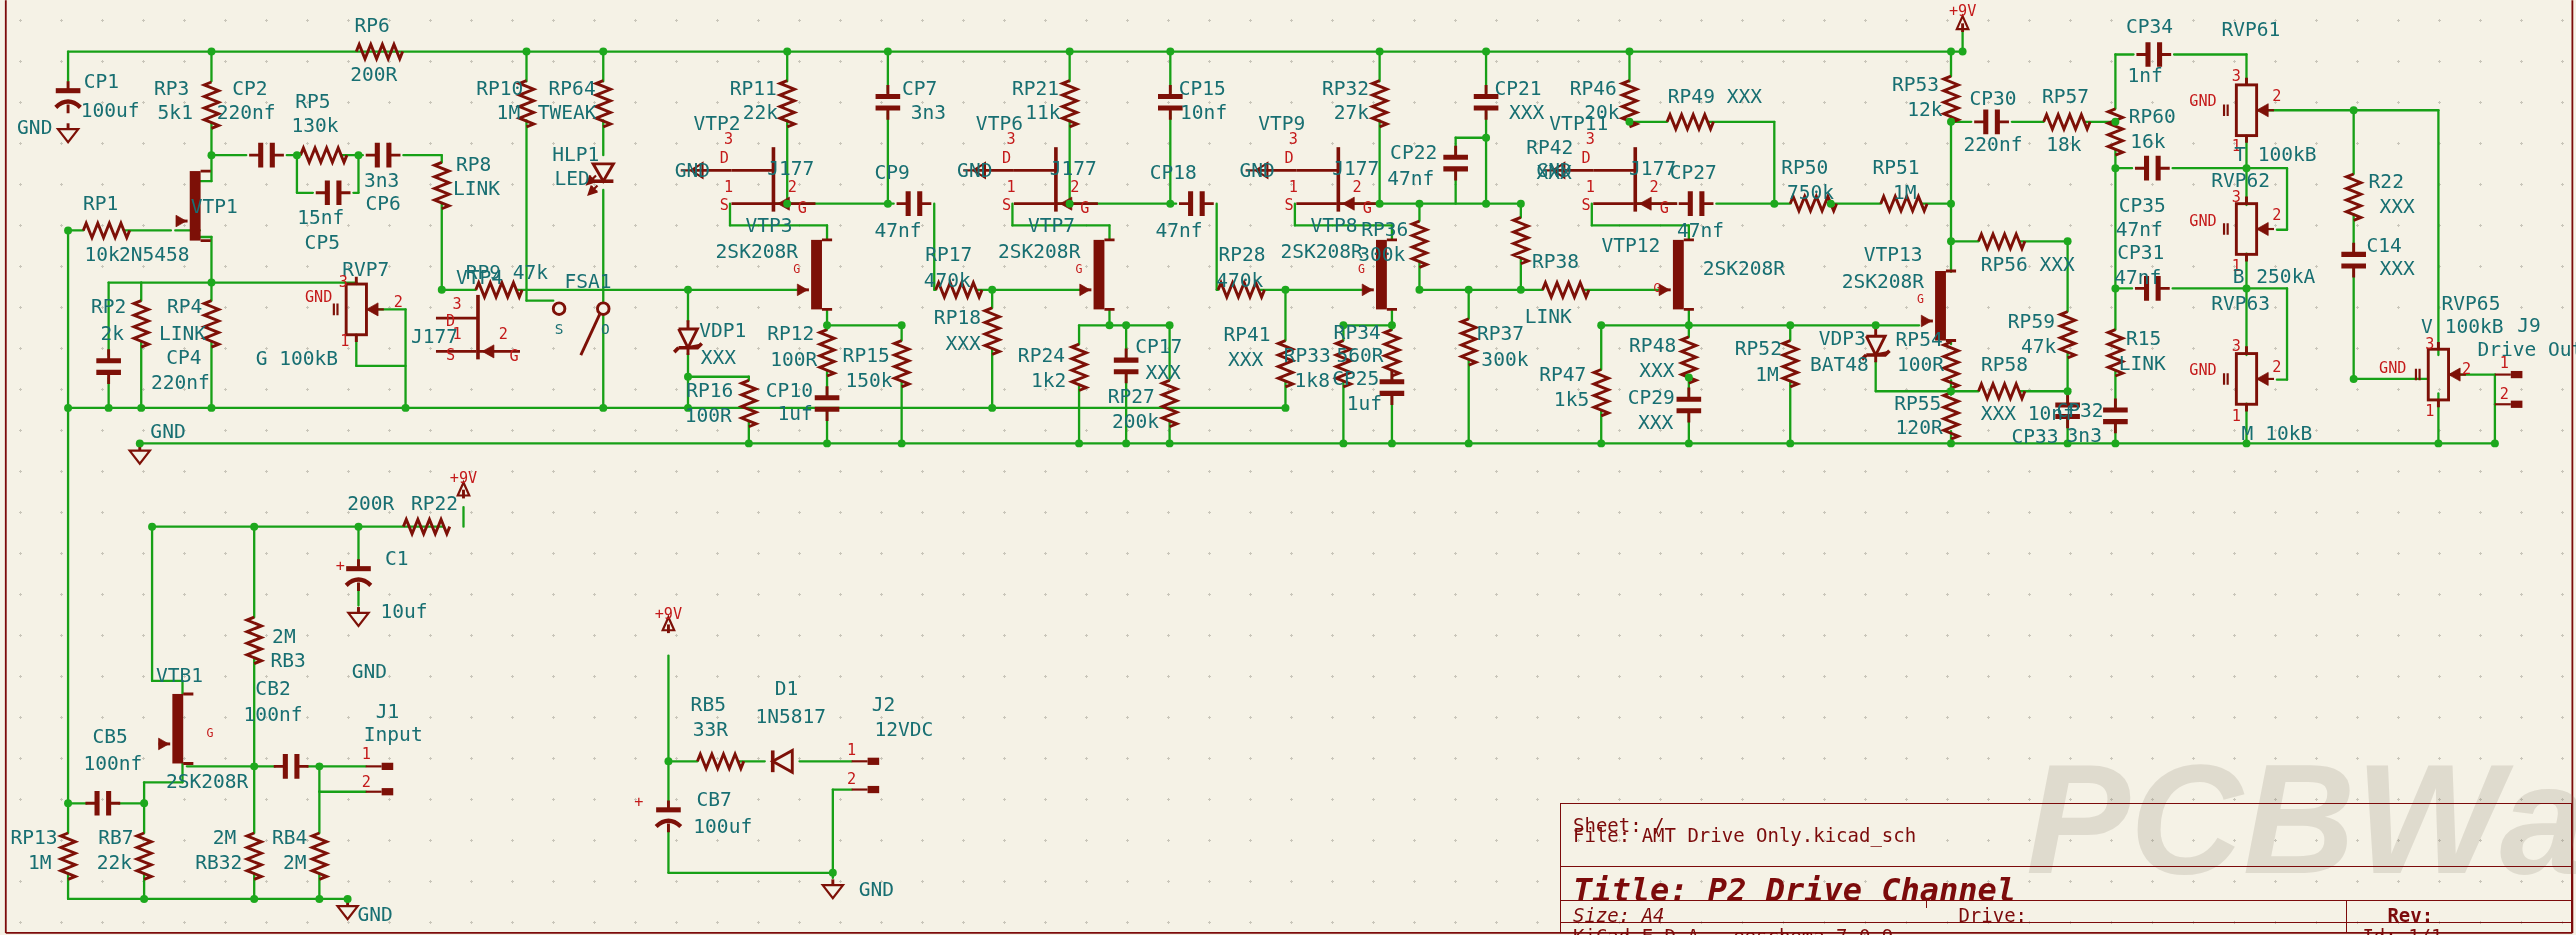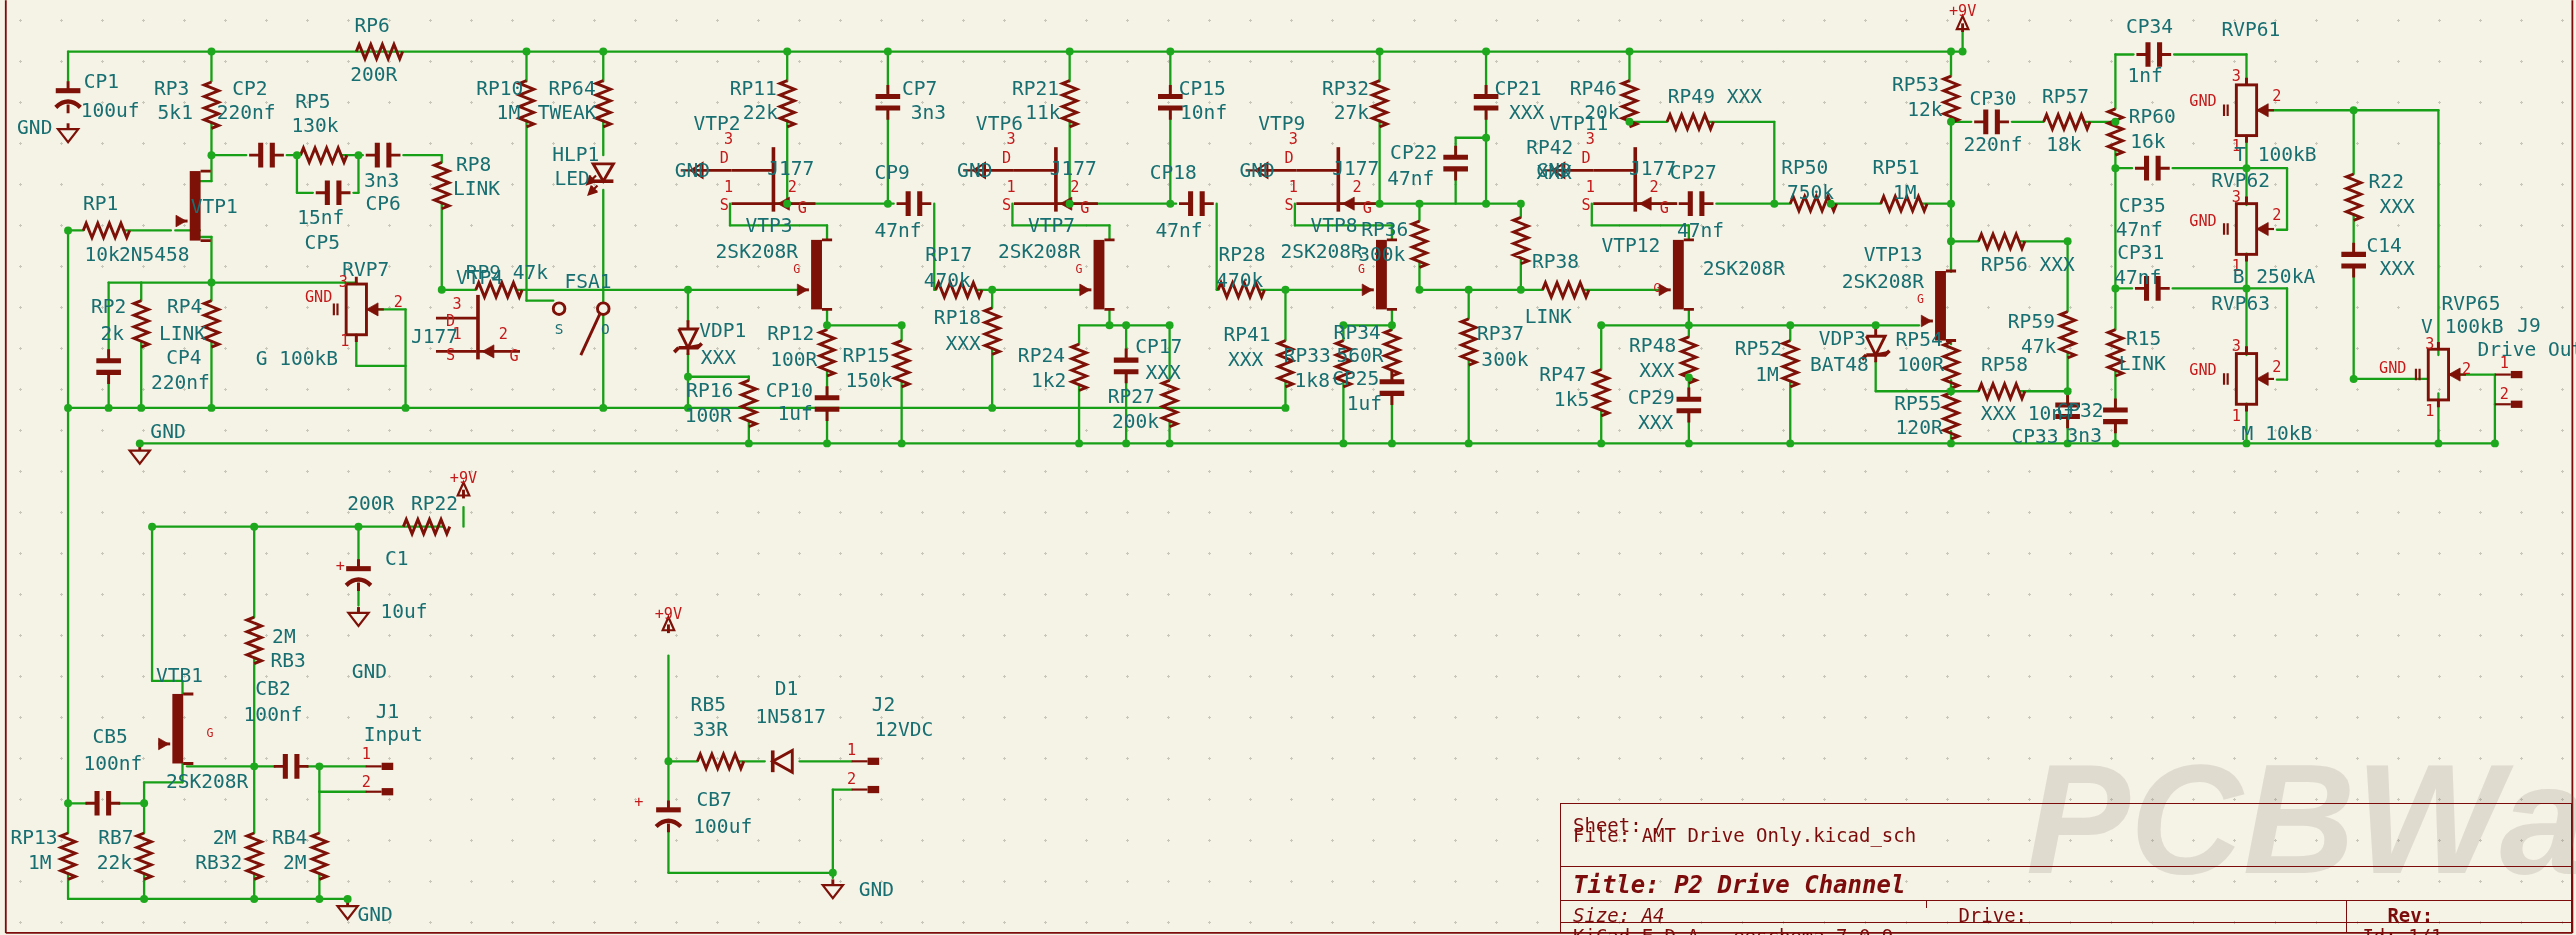--- a/index.html
+++ b/index.html
@@ -12,21 +12,21 @@
   }
   #schem{position:absolute;left:0;top:0;}
   .tl-label{color:#7C0B0B;font-size:19px;white-space:pre;}
   #titleblock{position:absolute;right:3.6px;bottom:2.9px;width:1012px;height:130px;
     border:1.4px solid #7C0B0B;box-sizing:border-box;background:transparent;}
   .tb-row{position:absolute;left:0;right:0;border-top:1.4px solid #7C0B0B;}
   .tb-text{position:absolute;color:#7C0B0B;}
   #wm{position:absolute;right:0;bottom:0;width:550px;height:225px;overflow:hidden;
       font-family:"Liberation Sans",sans-serif;font-weight:bold;font-style:italic;
       font-size:156px;color:rgba(125,118,100,0.18);line-height:217px;pointer-events:none;}
-  .ttl{font-weight:bold;font-style:italic;font-size:24px;font-family:"DejaVu Sans Mono",monospace;}
+  .ttl{font-weight:bold;font-style:italic;font-size:32px;font-family:"DejaVu Sans Mono",monospace;}
 </style>
 </head>
 <body>
 
 <svg id="schem" width="2576" height="936" viewBox="0 0 3557 1292">
   <defs>
     <g id="res-h" fill="none">
         <path d="M-28,0 l4,-10 l8,20 l8,-20 l8,20 l8,-20 l8,20 l8,-20 l8,20 l4,-10"></path>
       </g>
     <g id="res-v" fill="none">

